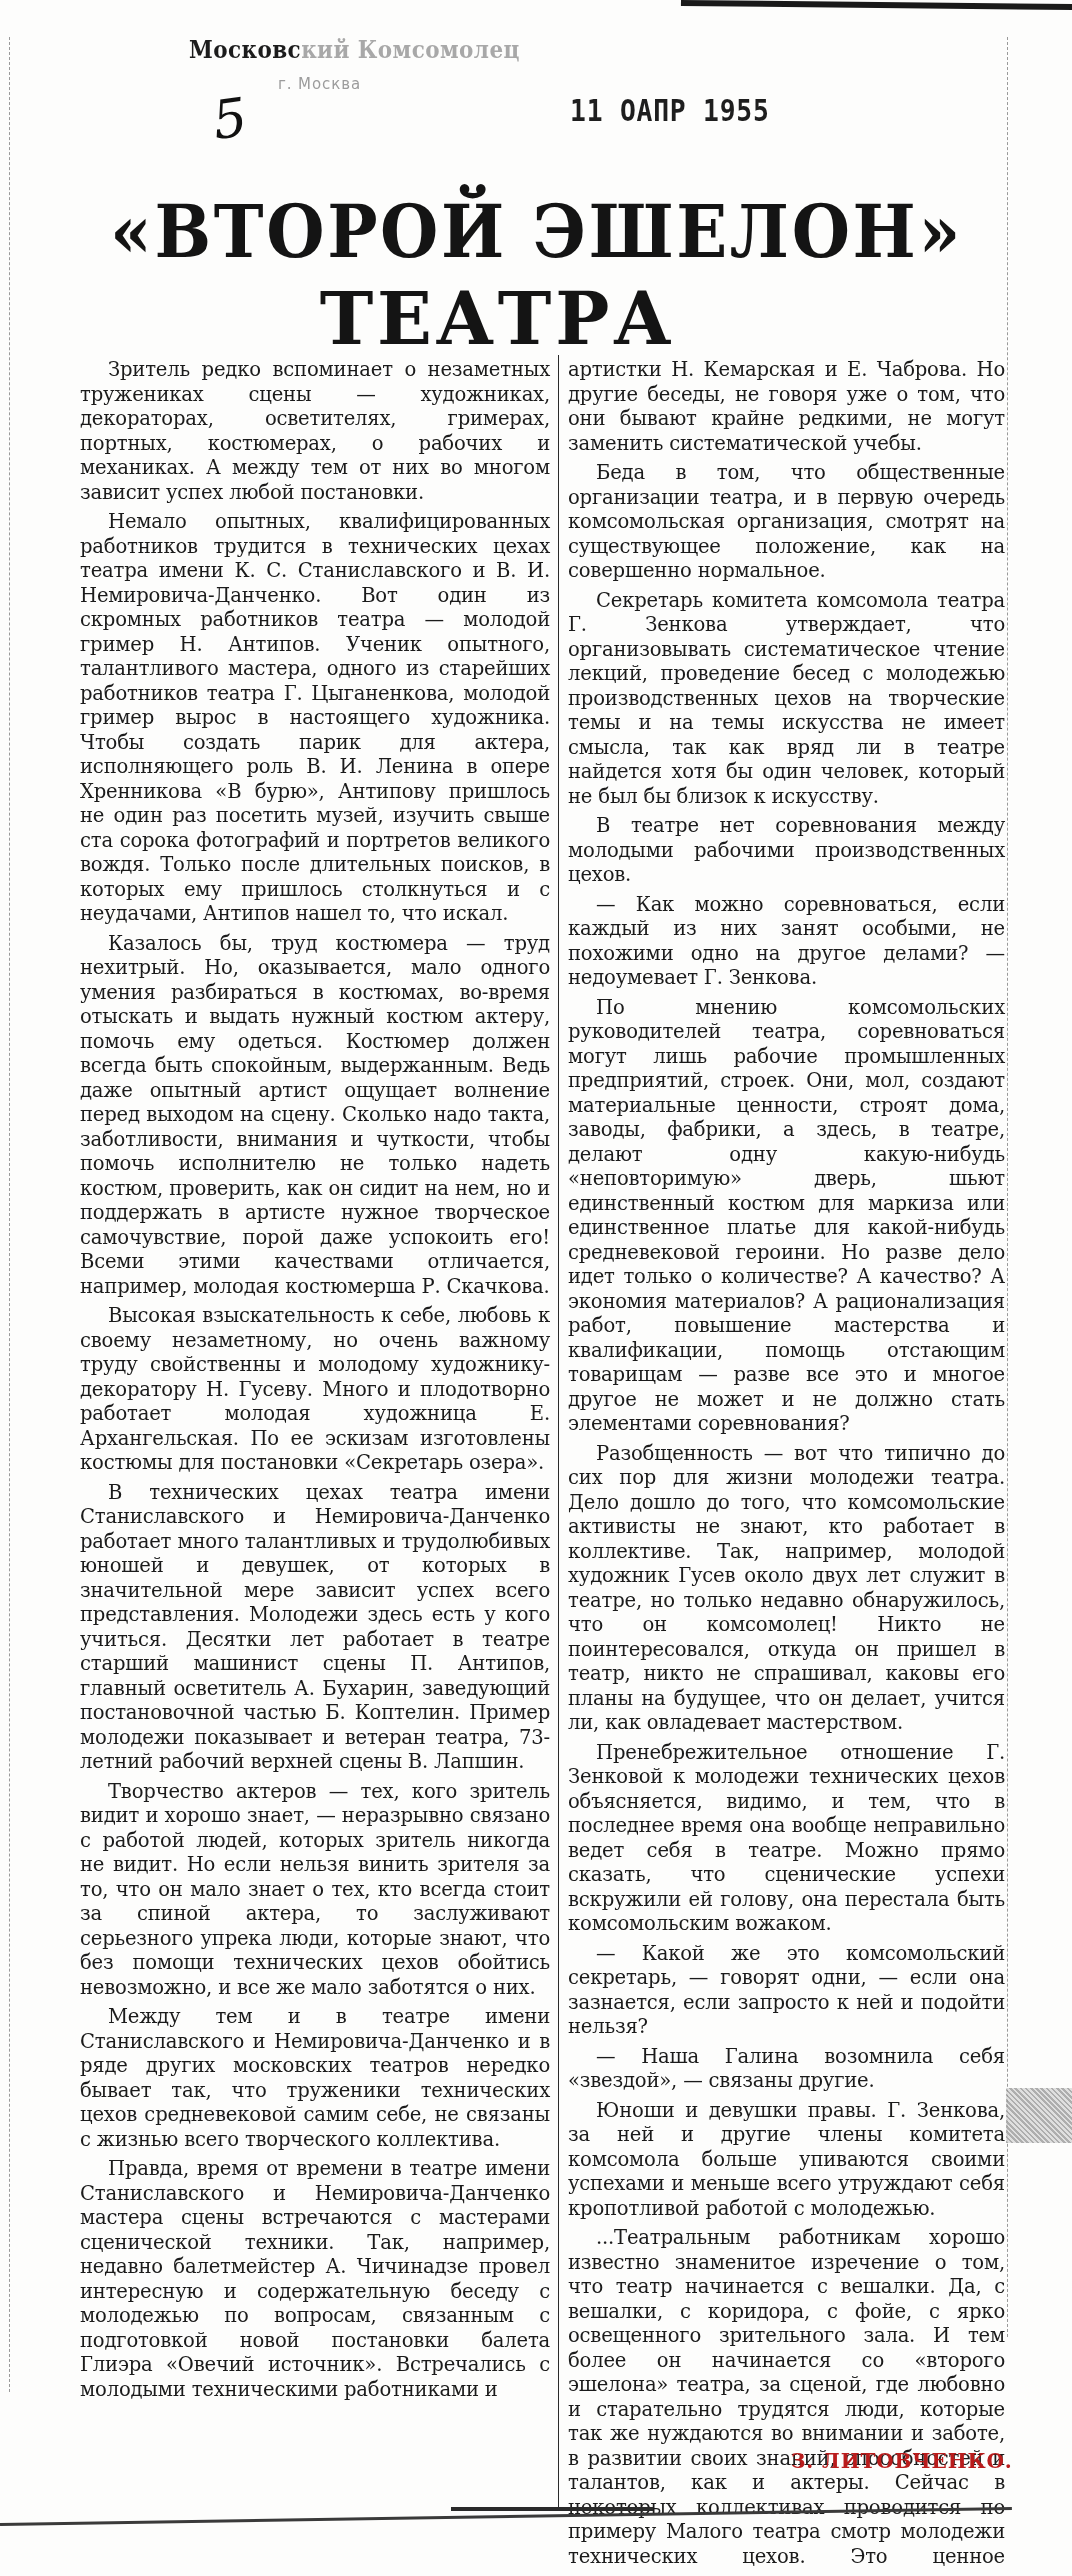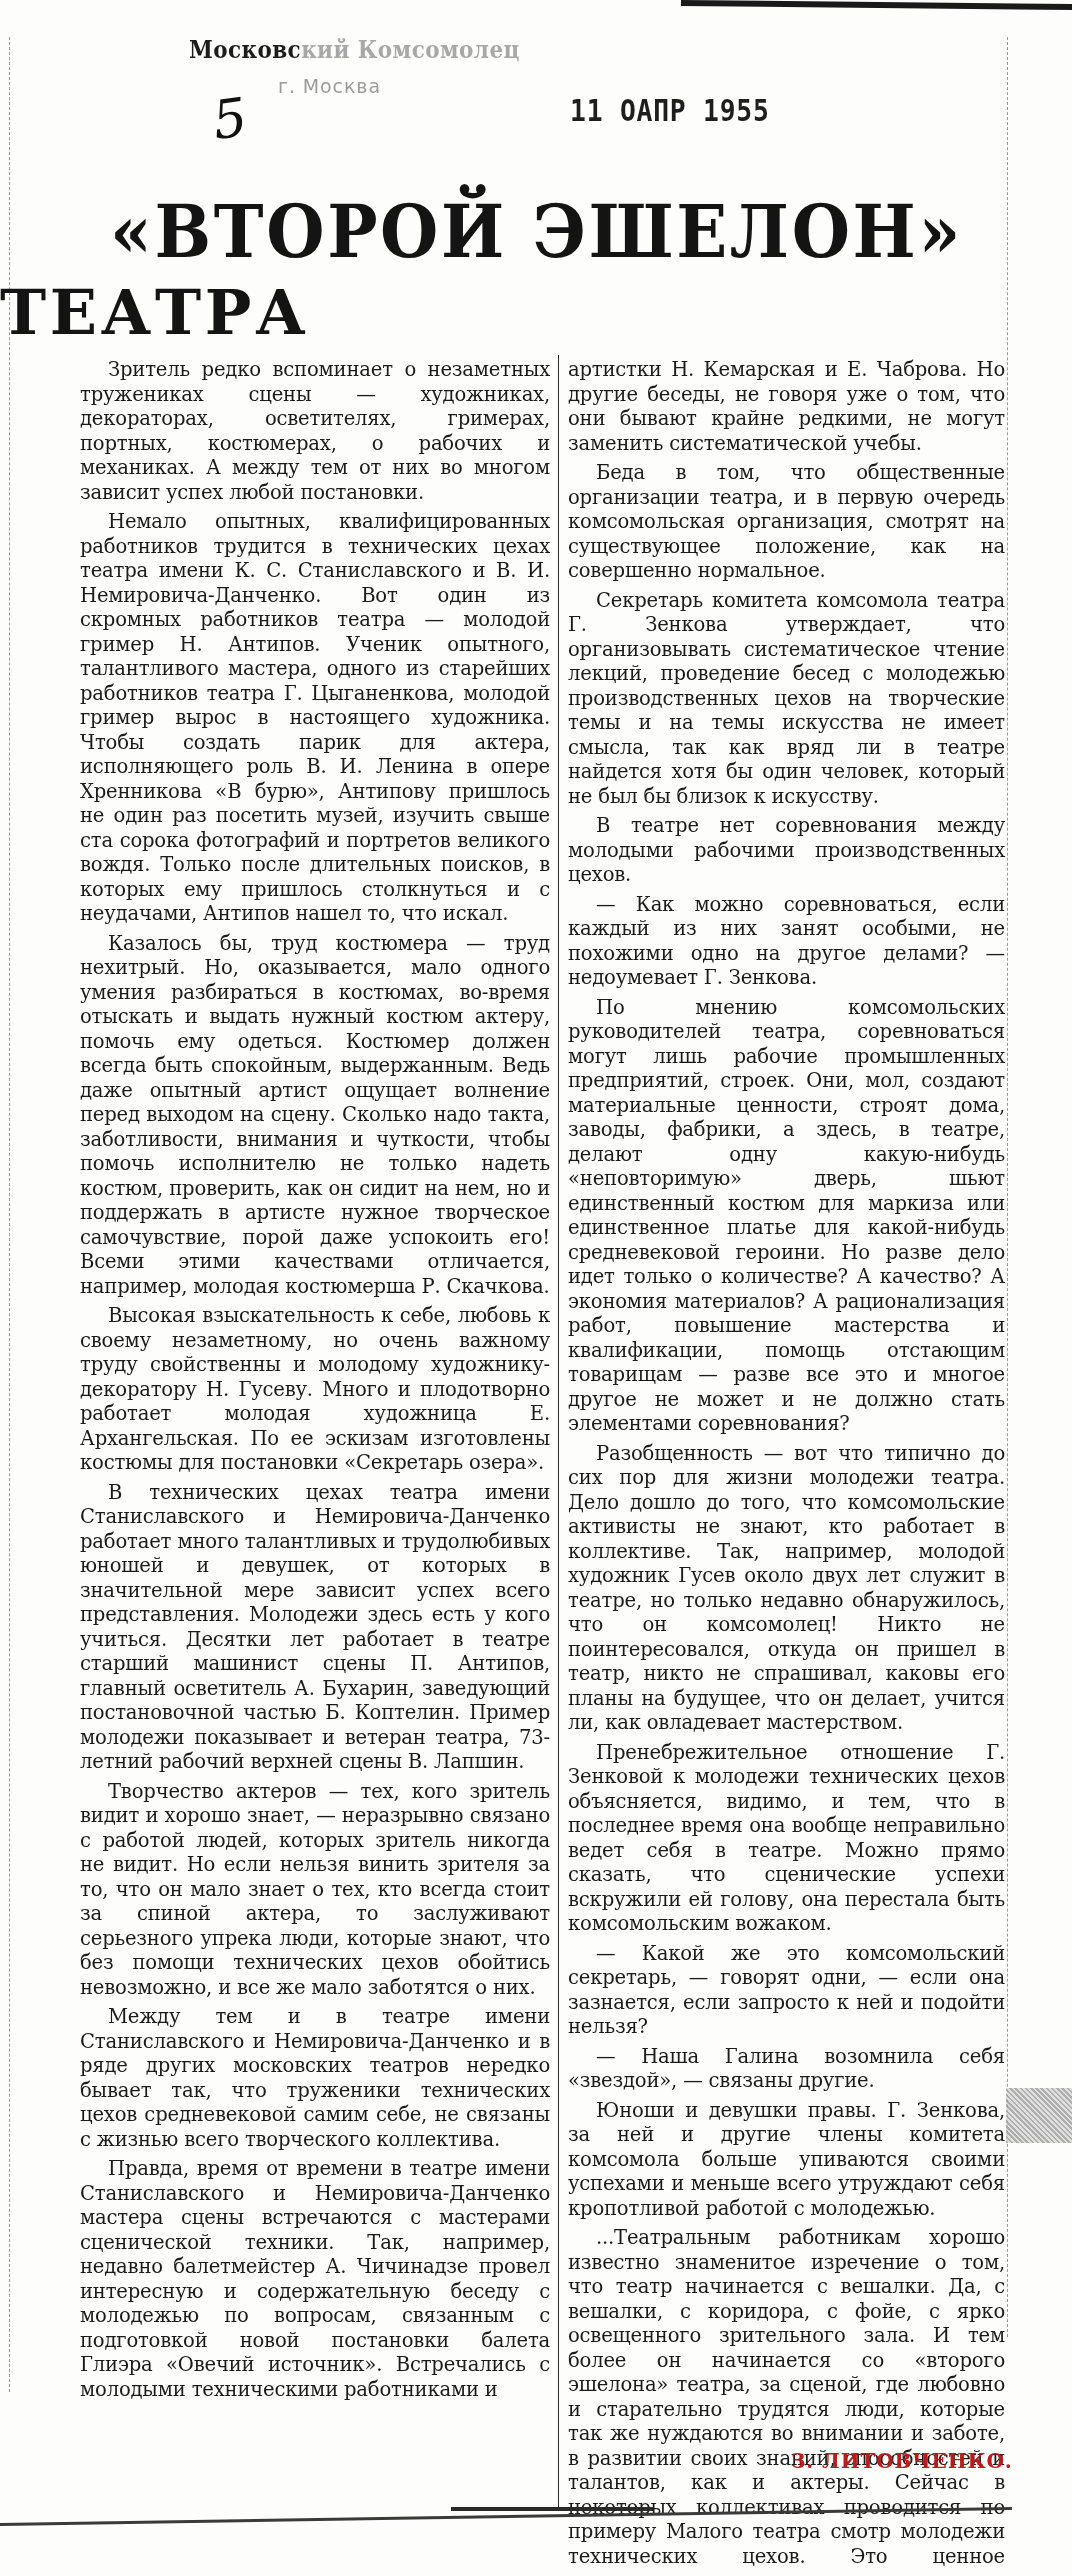--- a/index.html
+++ b/index.html
@@ -25,44 +25,44 @@
   }
   .masthead {
     position: absolute; left: 189px; top: 35px;
     font-family: "DejaVu Serif", serif; font-weight: bold;
     font-size: 25px; letter-spacing: 0.5px; color: #1c1c1c;
     transform: scaleX(0.86); transform-origin: left top;
   }
   .masthead .faded { color: #a8a8a8; }
   .city {
     position: absolute; left: 278px; top: 75px;
-    font-family: "DejaVu Sans", sans-serif; font-size: 19px; color: #9c9c9c;
+    font-family: "DejaVu Sans", sans-serif; font-size: 15px; color: #9c9c9c;
     letter-spacing: 0.9px;
   }
   .handwritten {
     position: absolute; left: 213px; top: 88px;
     font-family: "DejaVu Serif", serif; font-style: italic;
     font-size: 53px; color: #111; transform: rotate(-8deg);
   }
   .date-stamp {
     position: absolute; left: 570px; top: 92px;
     font-family: "DejaVu Sans Mono", monospace; font-weight: bold;
     font-size: 31px; color: #1e1e1e; letter-spacing: 0.9px;
     transform: scaleX(0.85); transform-origin: left top;
   }
   .headline-1 {
     position: absolute; left: 0; width: 1073px; top: 189px; text-align: center;
     font-family: "DejaVu Serif", serif; font-weight: bold;
     font-size: 72px; letter-spacing: 2.8px; color: #141414;
     transform: scaleX(0.93);
   }
   .headline-2 {
-    position: absolute; left: 0; width: 995px; top: 276px; 
+    position: absolute; left: 0; width: 995px; top: 276px; text-align: center;
     font-family: "DejaVu Serif", serif; font-weight: bold;
-    font-size: 62px; letter-spacing: 3.7px; color: #141414;
+    font-size: 72px; letter-spacing: 3.7px; color: #141414;
   }
   .col {
     position: absolute; top: 353px;
     font-family: "DejaVu Serif", serif;
     font-size: 19.6px; line-height: 24.5px;
     text-align: justify; color: #1b1b1b;
     letter-spacing: -0.2px;
   }
   .col-left { left: 75px; width: 480px; }
   .col-right { left: 563px; width: 447px; }

